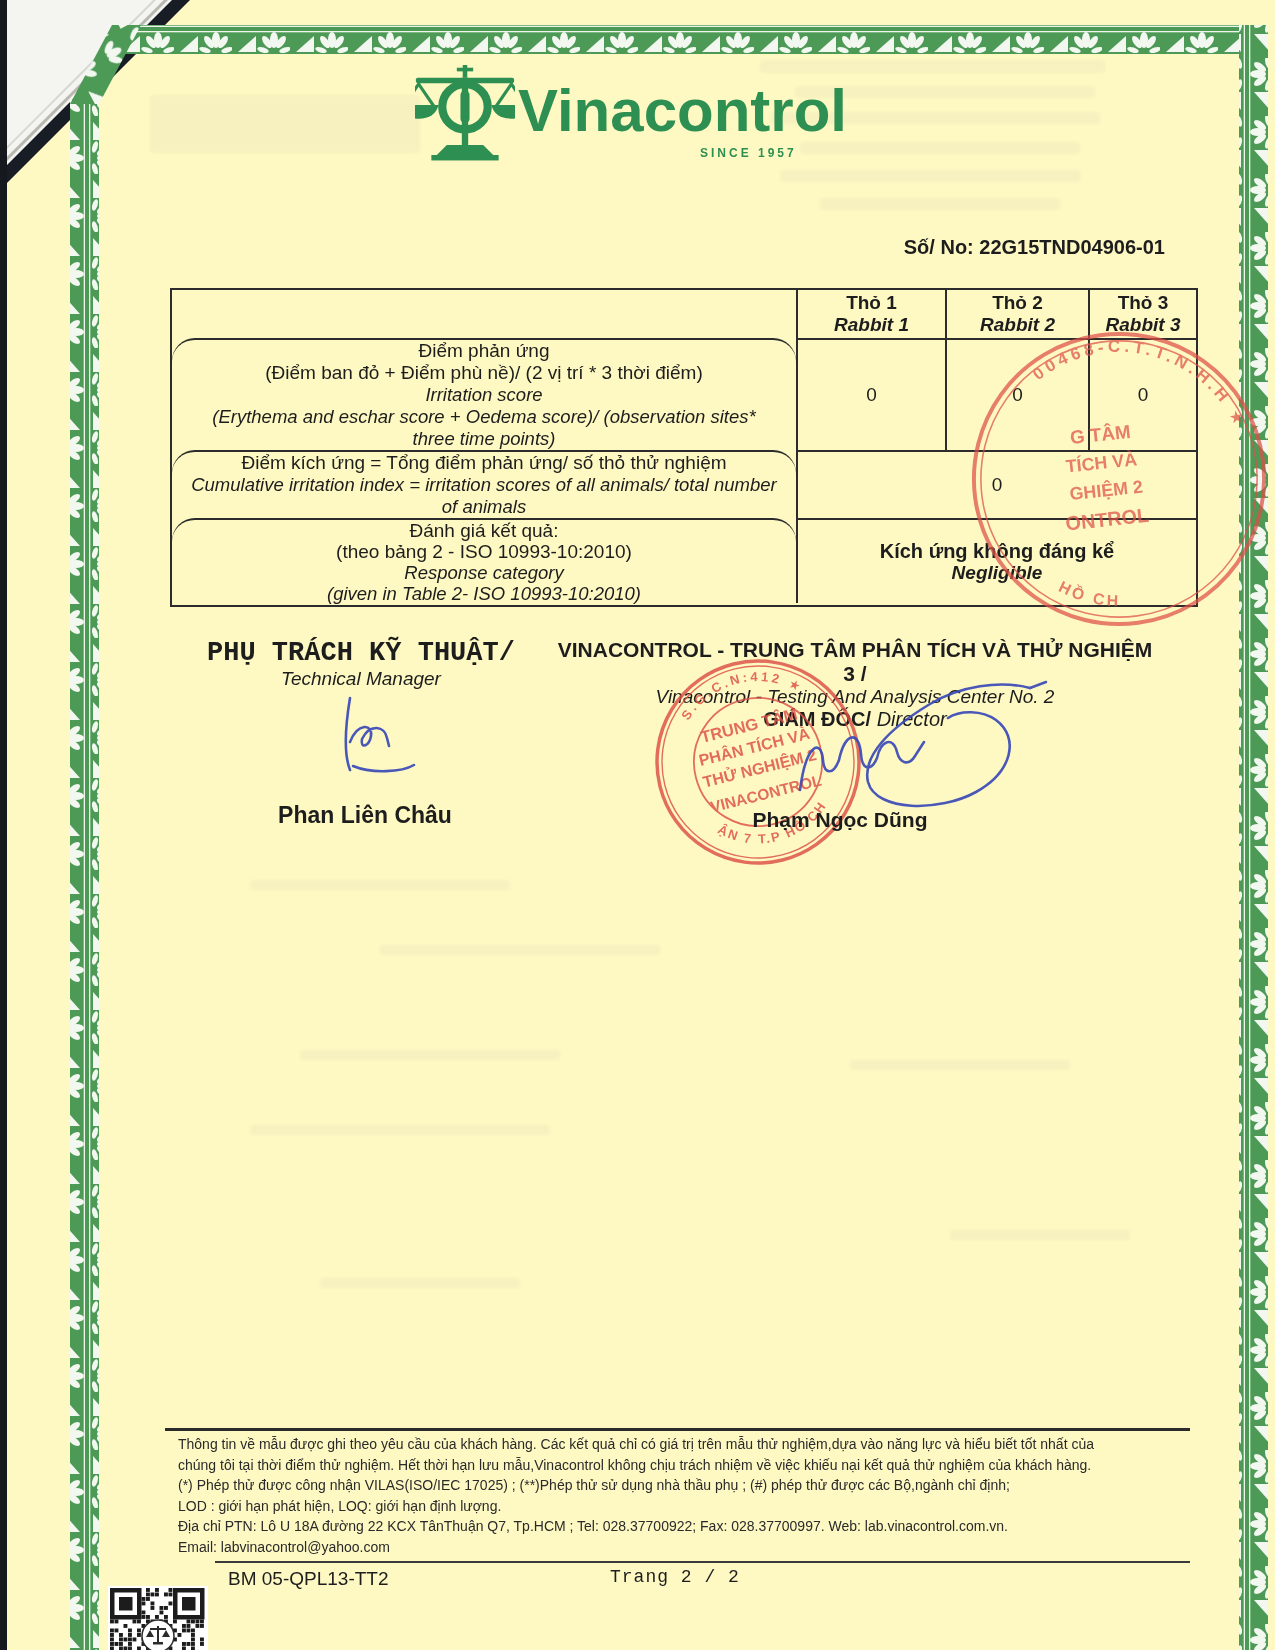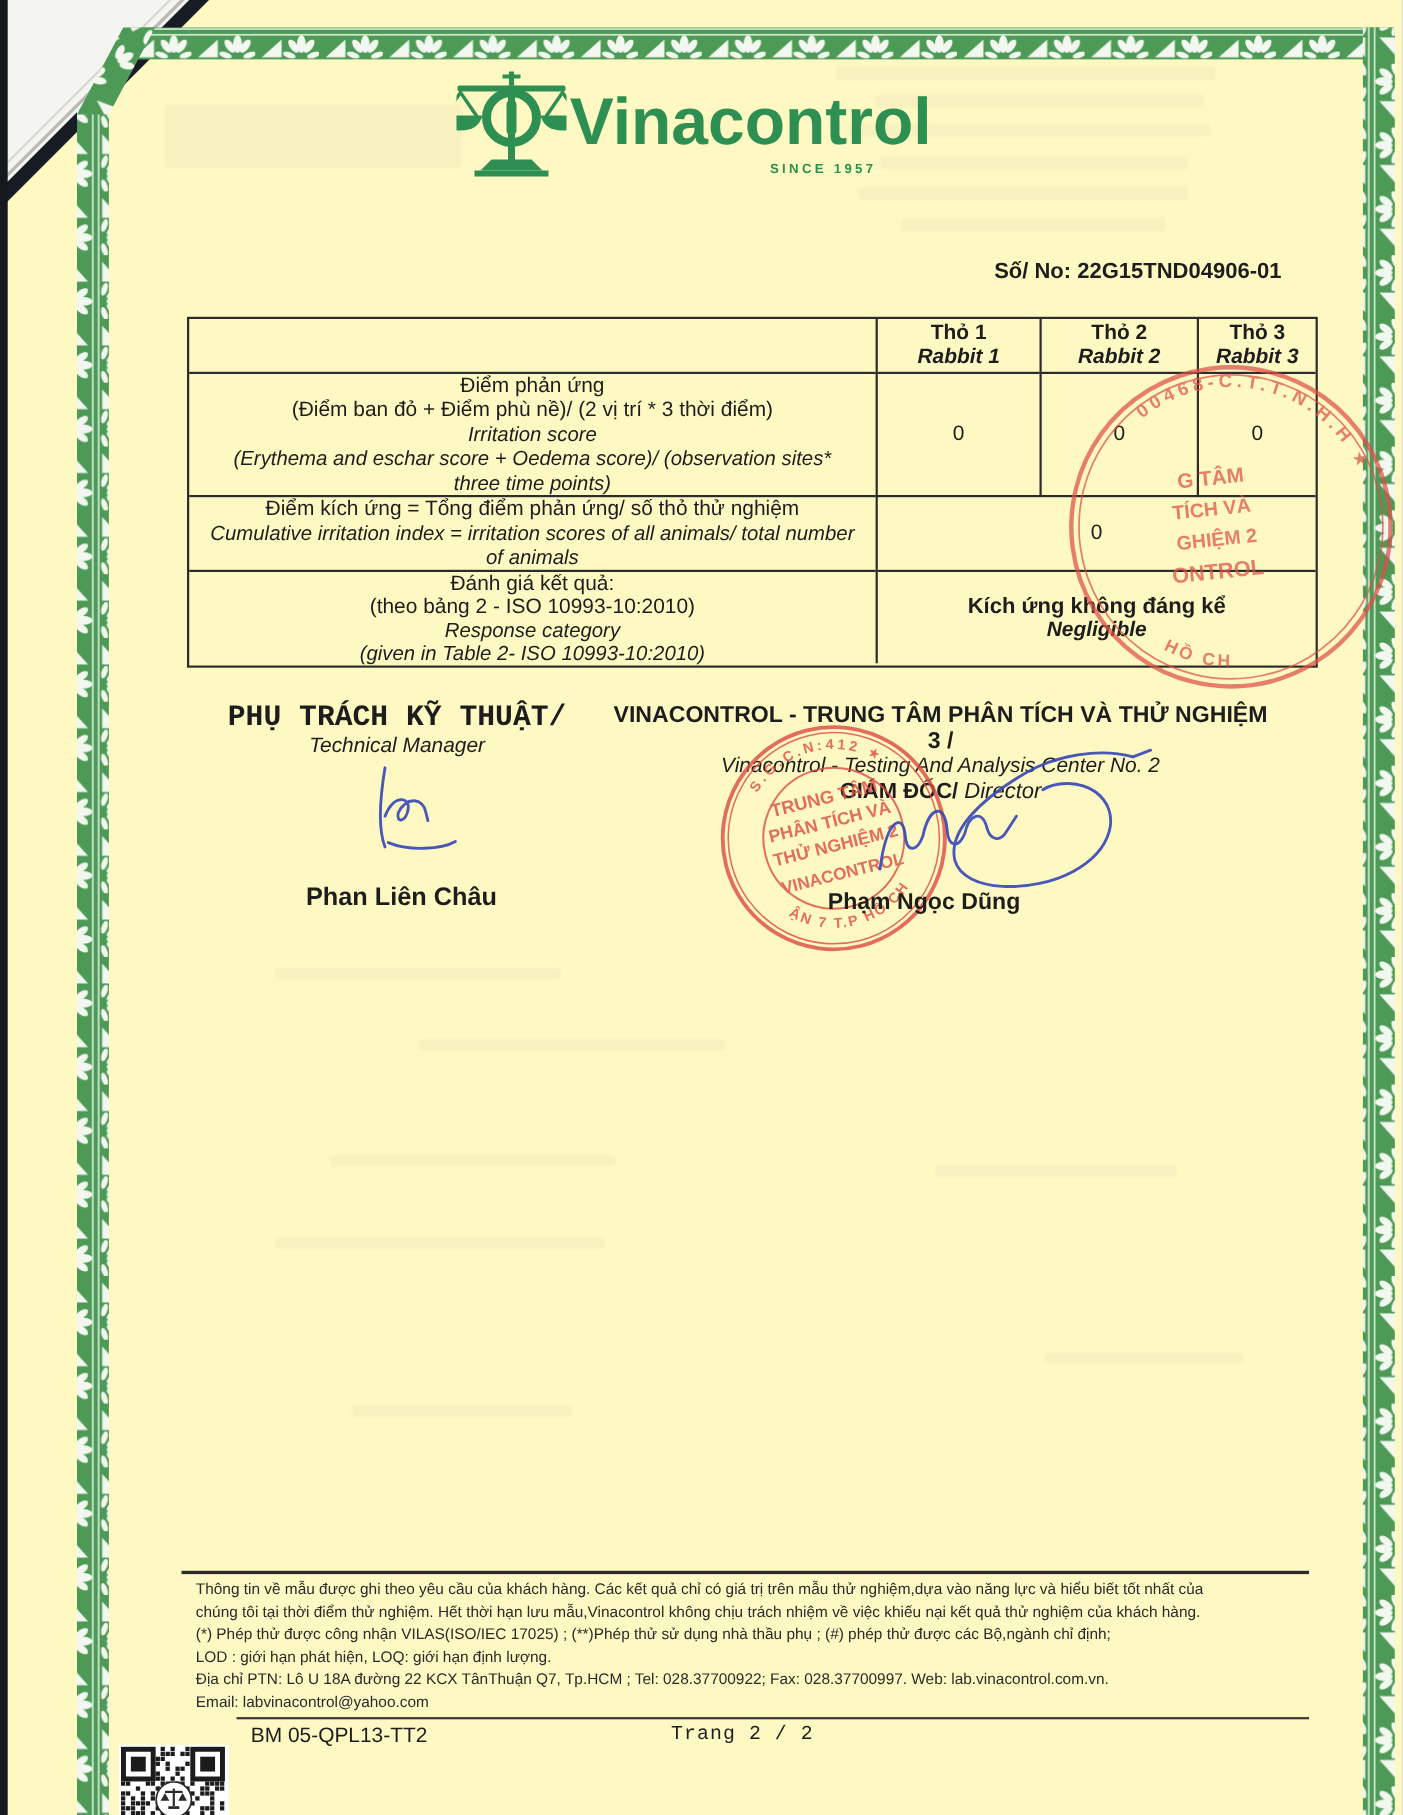--- a/index.html
+++ b/index.html
@@ -20,21 +20,21 @@
   .crease2{height:2px;background:#d8d8d2;transform-origin:left top;transform:rotate(135deg);}
   .ghost{background:#7a7a74;opacity:.055;border-radius:3px;filter:blur(1px);}
   
   .rtable{position:absolute;left:170px;top:288px;width:1028px;height:319px;display:grid;
           grid-template-columns:624px 149px 143px 108px;grid-template-rows:48px 112px 68px 85px;
           border:2px solid #2c2c2c;box-sizing:border-box;font-size:19px;background:transparent;}
   .cell{border-left:2px solid #2c2c2c;border-top:2px solid #2c2c2c;display:flex;
         flex-direction:column;justify-content:center;align-items:center;text-align:center;
         padding:1px 6px;box-sizing:border-box;line-height:22px;}
   .nbt{border-top:none;}
-  .nbl{border-left:none;}
+  .nbl{border-left:none;border-radius:23px;}
   .span3{grid-column:2/5;}
   .en-line{font-style:italic;font-size:18.5px;}
   .hdr-en{font-style:italic;}
   .r3{line-height:21px;}
   .footer-block{left:178px;top:1434px;width:1014px;font-size:14px;line-height:20.5px;
                 color:#2a2a2a;}
   .rule{background:#2b2b2b;}
   text{font-family:"Liberation Sans","DejaVu Sans",sans-serif;}
 </style>
 </head>

